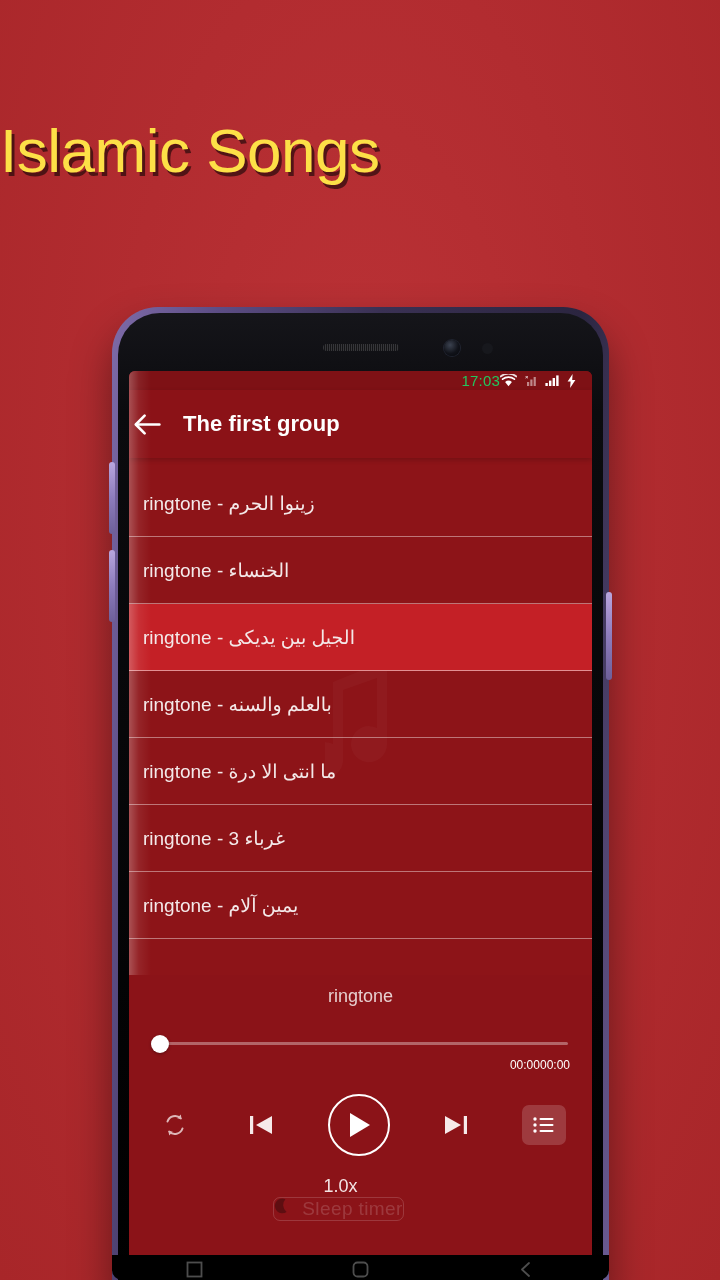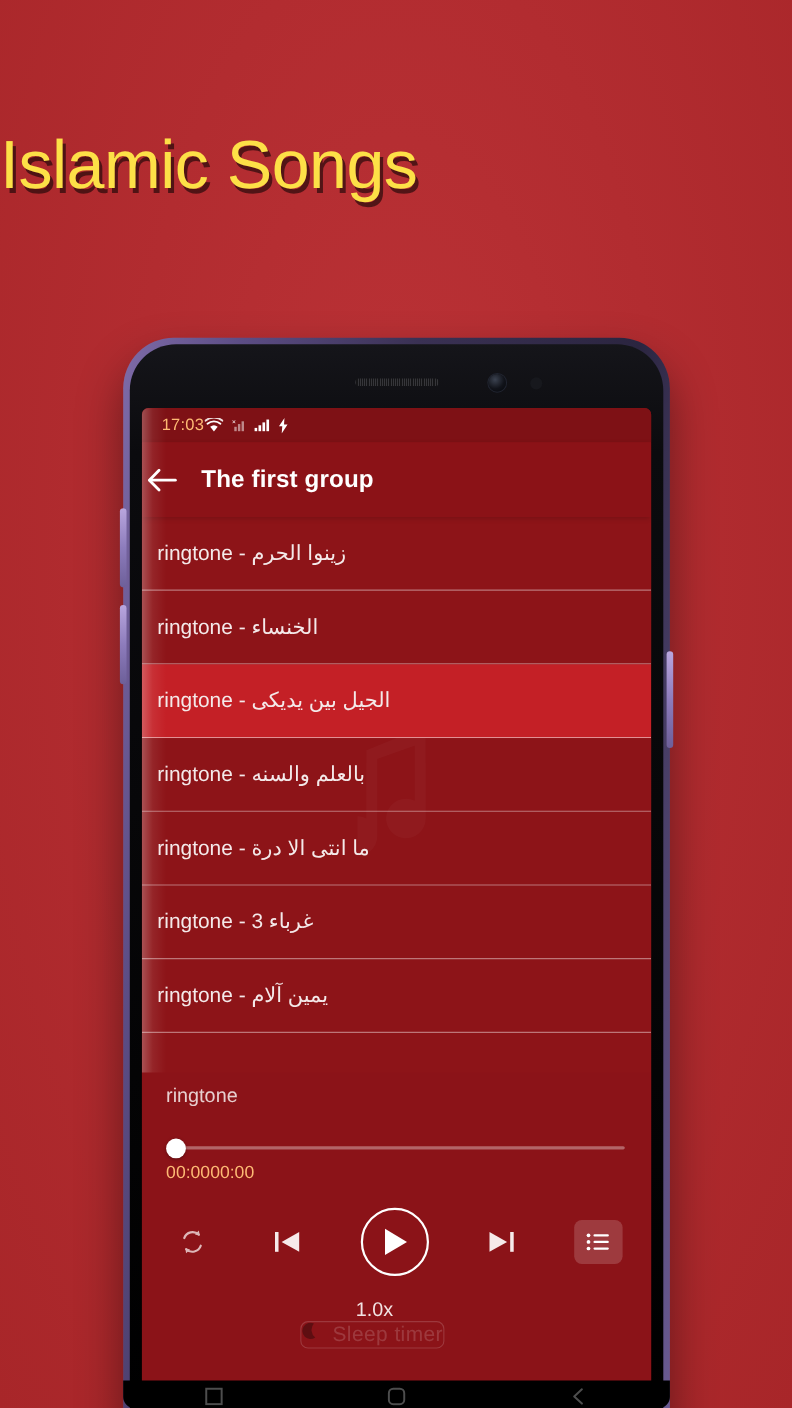--- a/index.html
+++ b/index.html
@@ -110,28 +110,28 @@
     top: 64px;
     width: 463px;
     height: 926px;
     overflow: hidden;
     background: #8d1418;
     border-radius: 6px 6px 2px 2px;
   }
 
   
   .statusbar {
-    height: 31px;
+    height: 19px;
     background: #7e1115;
     display: flex;
     align-items: center;
-    justify-content: flex-start;
+    justify-content: flex-end;
     padding: 0 16px 0 18px;
     box-sizing: border-box;
-    color: #fdba74;
+    color: #22c55e;
   }
   .status-time {
     font-size: 15px;
     letter-spacing: .2px;
   }
   .status-icons {
     display: flex;
     align-items: center;
     gap: 7px;
   }
@@ -228,20 +228,21 @@
   }
   .np-title {
     text-align: center;
     color: #fdf7f7;
     font-size: 26px;
     direction: rtl;
     margin-top: 22px;
     white-space: nowrap;
   }
   .np-subtitle {
+    text-align: center;
     color: #e7cfcf;
     font-size: 18px;
     margin-top: 11px;
   }
 
   .seek-wrap {
     margin-top: 28px;
     position: relative;
     height: 18px;
   }
@@ -259,24 +260,24 @@
     left: 0px;
     top: 0px;
     width: 18px;
     height: 18px;
     border-radius: 50%;
     background: #ffffff;
     box-shadow: 0 1px 3px rgba(0,0,0,.35);
   }
   .times {
     display: flex;
-    justify-content: flex-start;
+    justify-content: flex-end;
     margin-top: 5px;
-    color: #fdba74;
-    font-size: 16px;
+    color: #ffffff;
+    font-size: 12px;
   }
 
   .controls {
     margin-top: 22px;
     display: flex;
     align-items: center;
     justify-content: space-between;
     padding: 0 4px;
   }
   .ctrl-btn {

